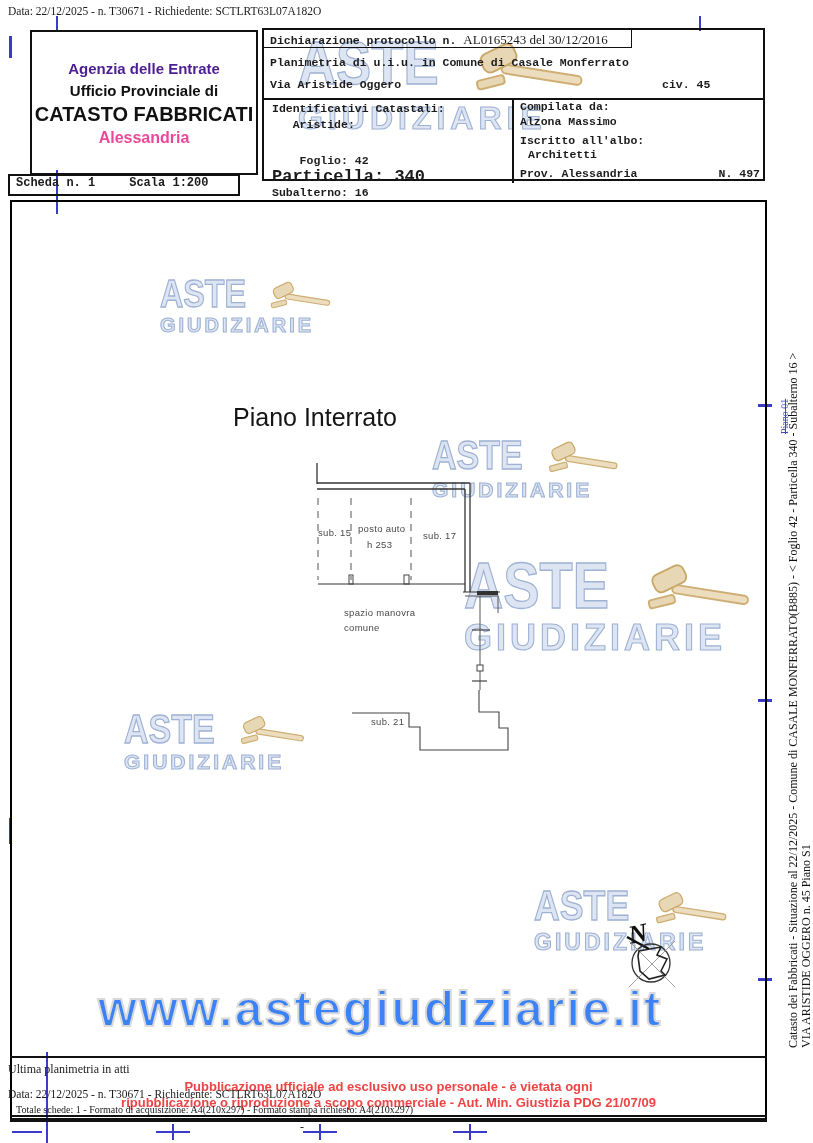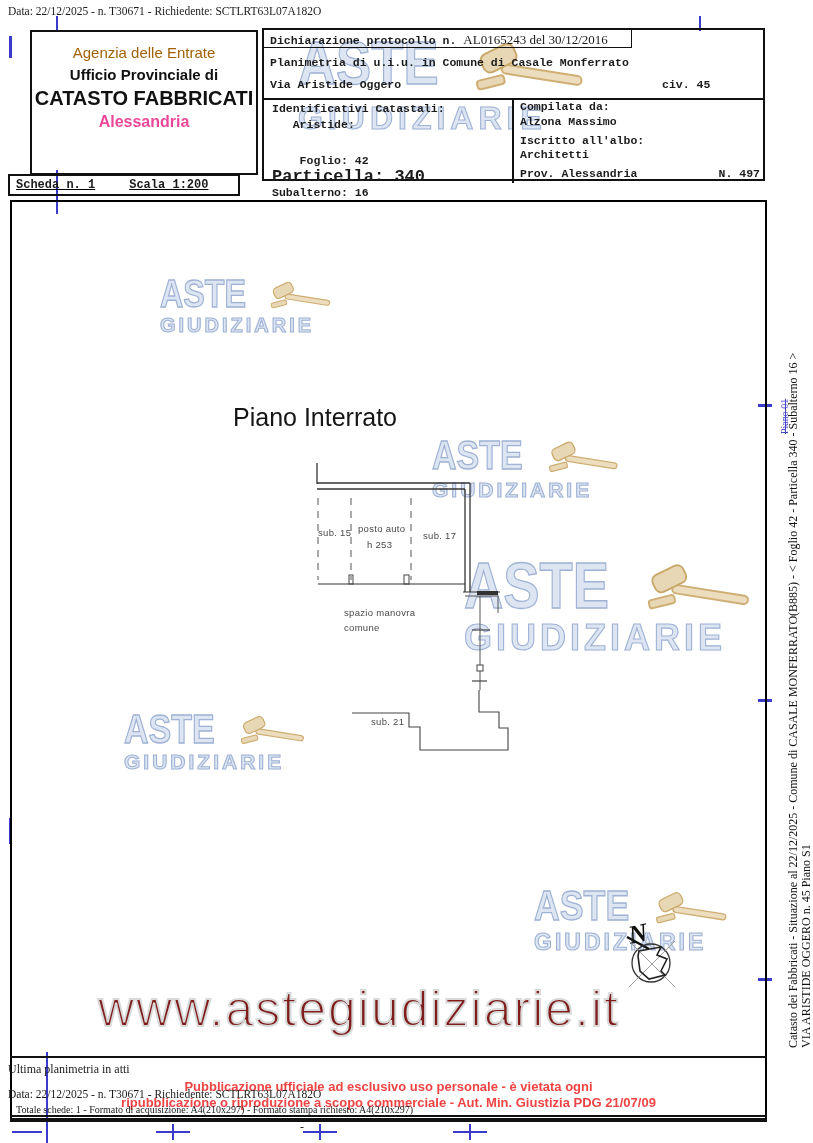--- a/index.html
+++ b/index.html
@@ -10,21 +10,21 @@
   .mono{font-family:"Liberation Mono",monospace;font-weight:700;color:#1c1c1c;}
   .sans{font-family:"Liberation Sans",sans-serif;}
   .pre{white-space:pre;}
   .bluemark{background:#3a3acb;}
   
   .wm{z-index:1;pointer-events:none;}
   .wm-row{display:flex;align-items:flex-start;}
   .wm-aste{display:inline-block;transform:scaleX(.85);transform-origin:left top;
            font-weight:700;line-height:.95;color:#dde5f2;-webkit-text-stroke:1.3px #9fb2d4;}
   .wm-giud{font-weight:700;color:#dde5f2;-webkit-text-stroke:1.1px #9fb2d4;line-height:1;}
-  .wm-url{font-weight:400;color:#7f1d1d;-webkit-text-stroke:2px #d9d9d9;letter-spacing:2px;}
+  .wm-url{font-weight:700;color:#3b82f6;-webkit-text-stroke:2px #d9d9d9;letter-spacing:2px;}
   .gavel{flex:0 0 auto;}
   
   .box{border:2px solid #111;background:transparent;z-index:3;}
   .plan-label{font-family:"Liberation Sans",sans-serif;font-size:9.5px;color:#4a4a4a;
               letter-spacing:.3px;z-index:3;}
   .vtext{transform:rotate(-90deg);transform-origin:0 0;white-space:nowrap;
          font-family:"Liberation Serif",serif;font-size:12px;color:#111;z-index:3;}
   .footer-gray{color:#ef4444;font-size:13px;z-index:4;font-weight:bold;}
   .line{background:#111;z-index:2;}
 </style>
@@ -118,27 +118,27 @@
   <div class="abs bluemark" style="left:156px;top:1131px;width:34px;height:2px;"></div>
   <div class="abs bluemark" style="left:172px;top:1124px;width:2px;height:16px;"></div>
   <div class="abs bluemark" style="left:303px;top:1131px;width:34px;height:2px;"></div>
   <div class="abs bluemark" style="left:319px;top:1124px;width:2px;height:16px;"></div>
   <div class="abs bluemark" style="left:453px;top:1131px;width:34px;height:2px;"></div>
   <div class="abs bluemark" style="left:469px;top:1124px;width:2px;height:16px;"></div>
 
   <div class="abs serif" style="left:8px;top:5px;font-size:11.5px;z-index:3;">Data: 22/12/2025 - n. T30671 - Richiedente: SCTLRT63L07A182O</div>
 
   <div class="abs box" style="left:30px;top:30px;width:228px;height:145px;text-align:center;">
-    <div class="sans" style="margin-top:12px;font-size:15px;font-weight:400;color:#a16207;">Agenzia delle Entrate</div>
+    <div class="sans" style="margin-top:28px;font-size:15px;font-weight:700;color:#4c1d95;">Agenzia delle Entrate</div>
     <div class="sans" style="margin-top:5px;font-size:15px;font-weight:700;color:#111;">Ufficio Provinciale di</div>
     <div class="sans" style="margin-top:4px;font-size:20px;font-weight:700;color:#111;">CATASTO FABBRICATI</div>
     <div class="sans" style="margin-top:3px;font-size:16px;font-weight:700;color:#ec4899;">Alessandria</div>
   </div>
 
-  <div class="abs box" style="left:8px;top:174px;width:232px;height:22px;display:flex;align-items:center;text-decoration:underline;">
+  <div class="abs box" style="left:8px;top:174px;width:232px;height:22px;display:flex;">
     <span class="mono" style="font-size:12px;margin-left:6px;">Scheda n. 1</span>
     <span class="mono" style="font-size:12px;margin-left:34px;">Scala 1:200</span>
   </div>
 
   <div class="abs box" style="left:262px;top:28px;width:503px;height:153px;">
 
     <div class="abs" style="left:0;top:0;width:368px;height:18px;border-right:1.5px solid #111;border-bottom:1.5px solid #111;"></div>
     <div class="abs" style="left:6px;top:2px;display:flex;align-items:baseline;">
       <span class="mono" style="font-size:11.5px;">Dichiarazione protocollo n.</span>
       <span class="serif" style="font-size:13px;margin-left:7px;">AL0165243 del  30/12/2016</span>
@@ -156,21 +156,21 @@
       <div class="mono pre" style="font-size:11.5px;line-height:16px;margin-top:20px;">    Foglio: 42</div>
       <div class="mono pre" style="font-size:17px;line-height:16px;">Particella: 340</div>
       <div class="mono pre" style="font-size:11.5px;line-height:16px;">Subalterno: 16</div>
     </div>
 
     <div class="abs" style="left:256px;top:70px;">
       <div class="mono pre" style="font-size:11.5px;line-height:14.5px;min-height:14.5px;">Compilata da:</div>
       <div class="mono pre" style="font-size:11.5px;line-height:14.5px;min-height:14.5px;">Alzona Massimo</div>
       <div class="mono pre" style="font-size:11.5px;line-height:4.5px;min-height:4.5px;"></div>
       <div class="mono pre" style="font-size:11.5px;line-height:14.5px;min-height:14.5px;">Iscritto all'albo:</div>
-      <div class="mono pre" style="font-size:11.5px;line-height:14.5px;min-height:14.5px;">Architetti</div>
+      <div class="mono pre" style="font-size:11.5px;line-height:14.5px;min-height:14.5px;margin-left:8px;">Architetti</div>
     </div>
     <div class="abs" style="left:256px;top:137px;width:240px;display:flex;justify-content:space-between;">
       <span class="mono" style="font-size:11.5px;">Prov. Alessandria</span>
       <span class="mono" style="font-size:11.5px;">N. 497</span>
     </div>
   </div>
 
   <div class="abs" style="left:10px;top:200px;width:757px;height:920px;border:2px solid #000;z-index:2;"></div>
   <div class="abs line" style="left:10px;top:1056px;width:757px;height:1.5px;"></div>
   <div class="abs line" style="left:10px;top:1115px;width:757px;height:1.5px;"></div>

